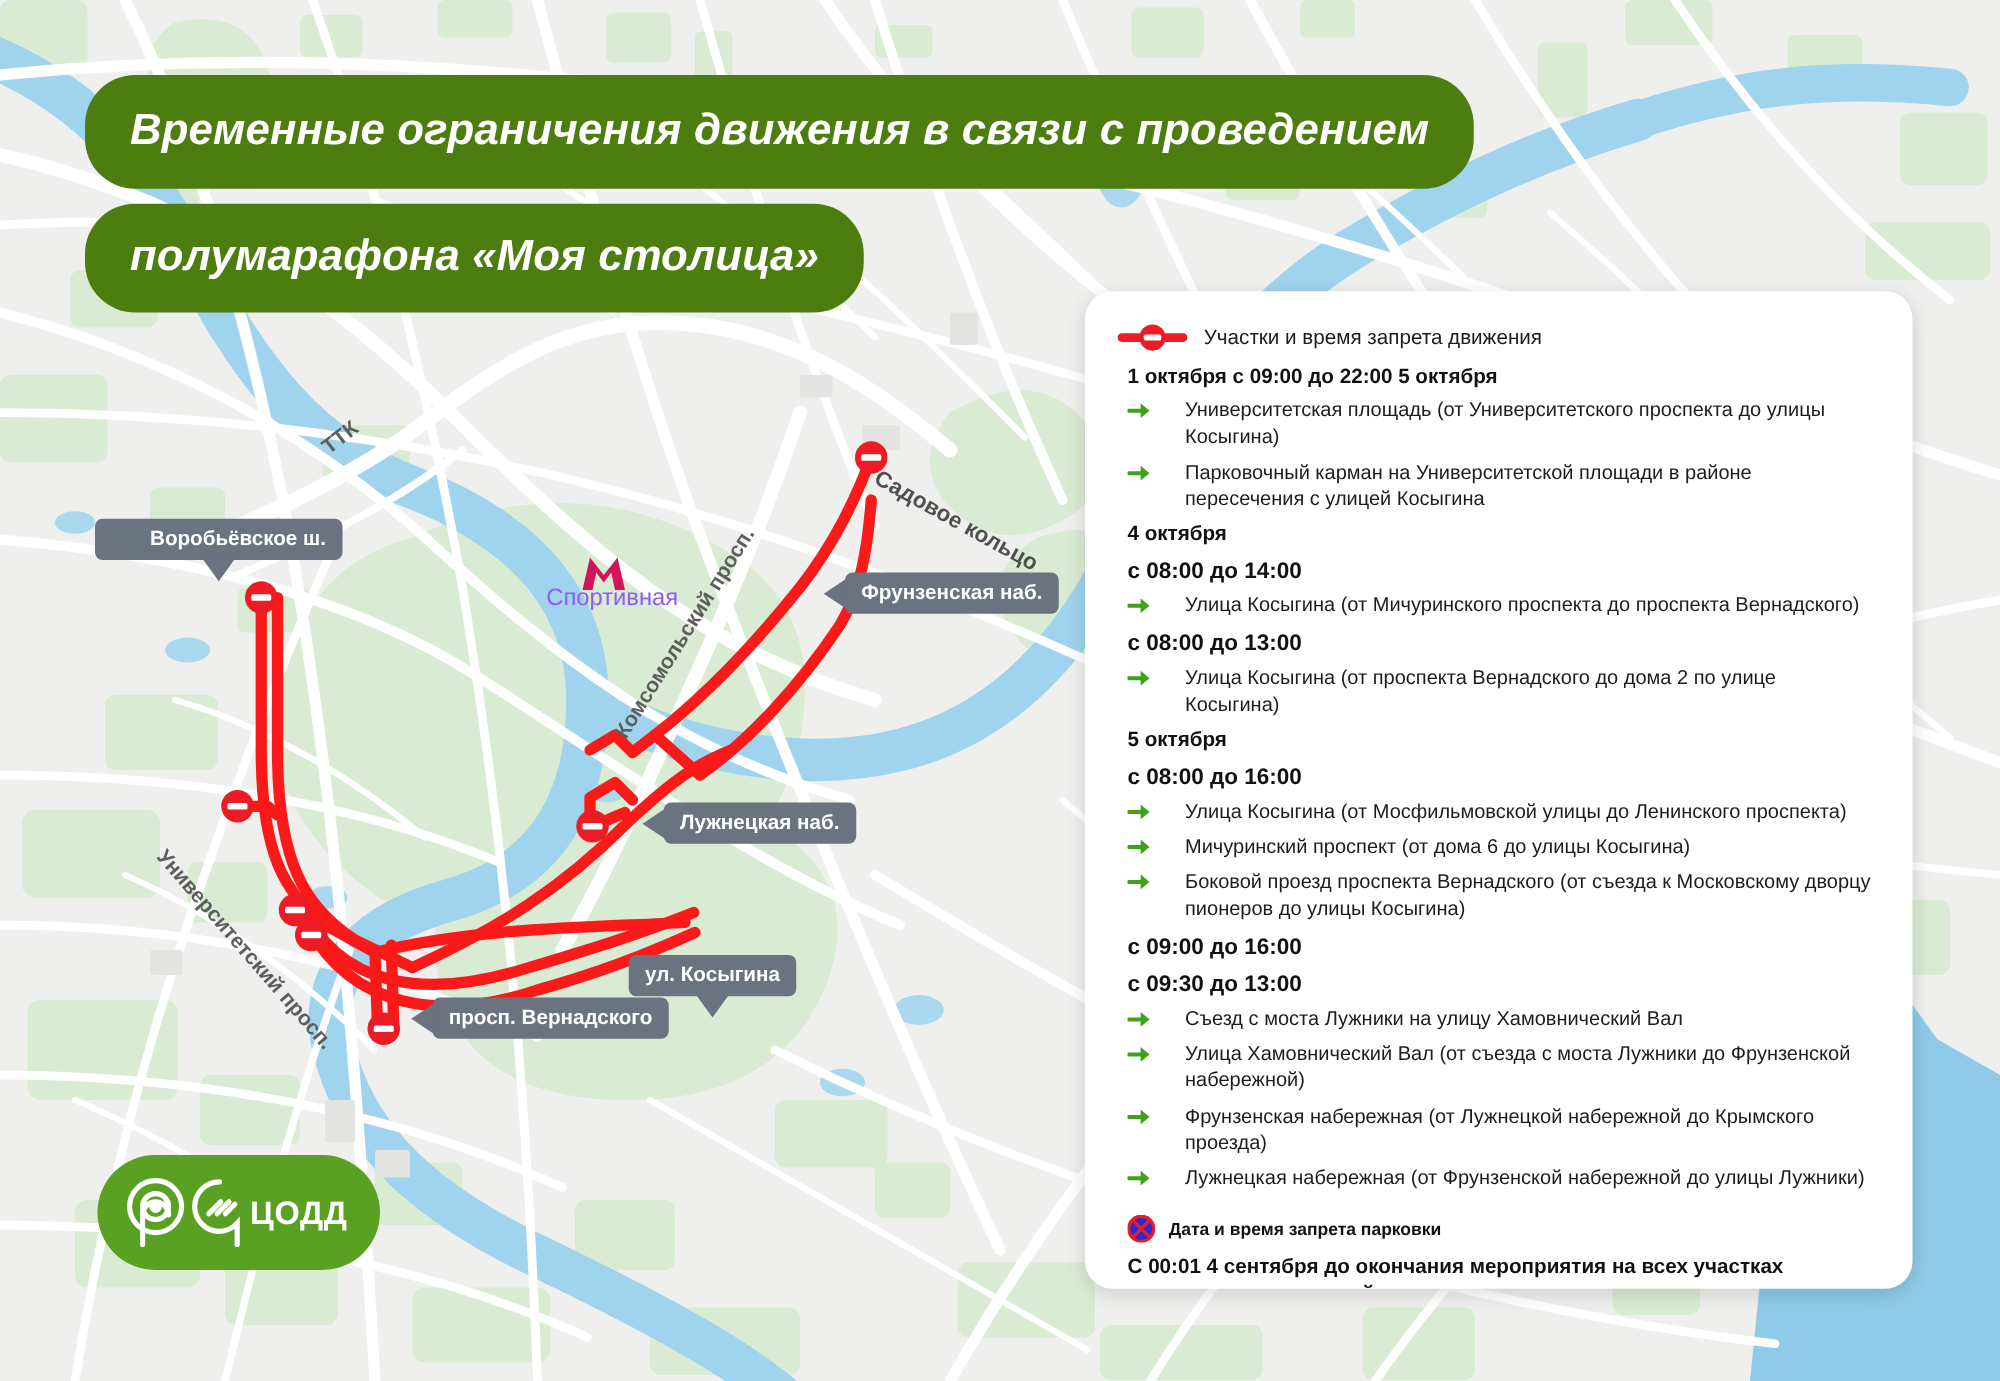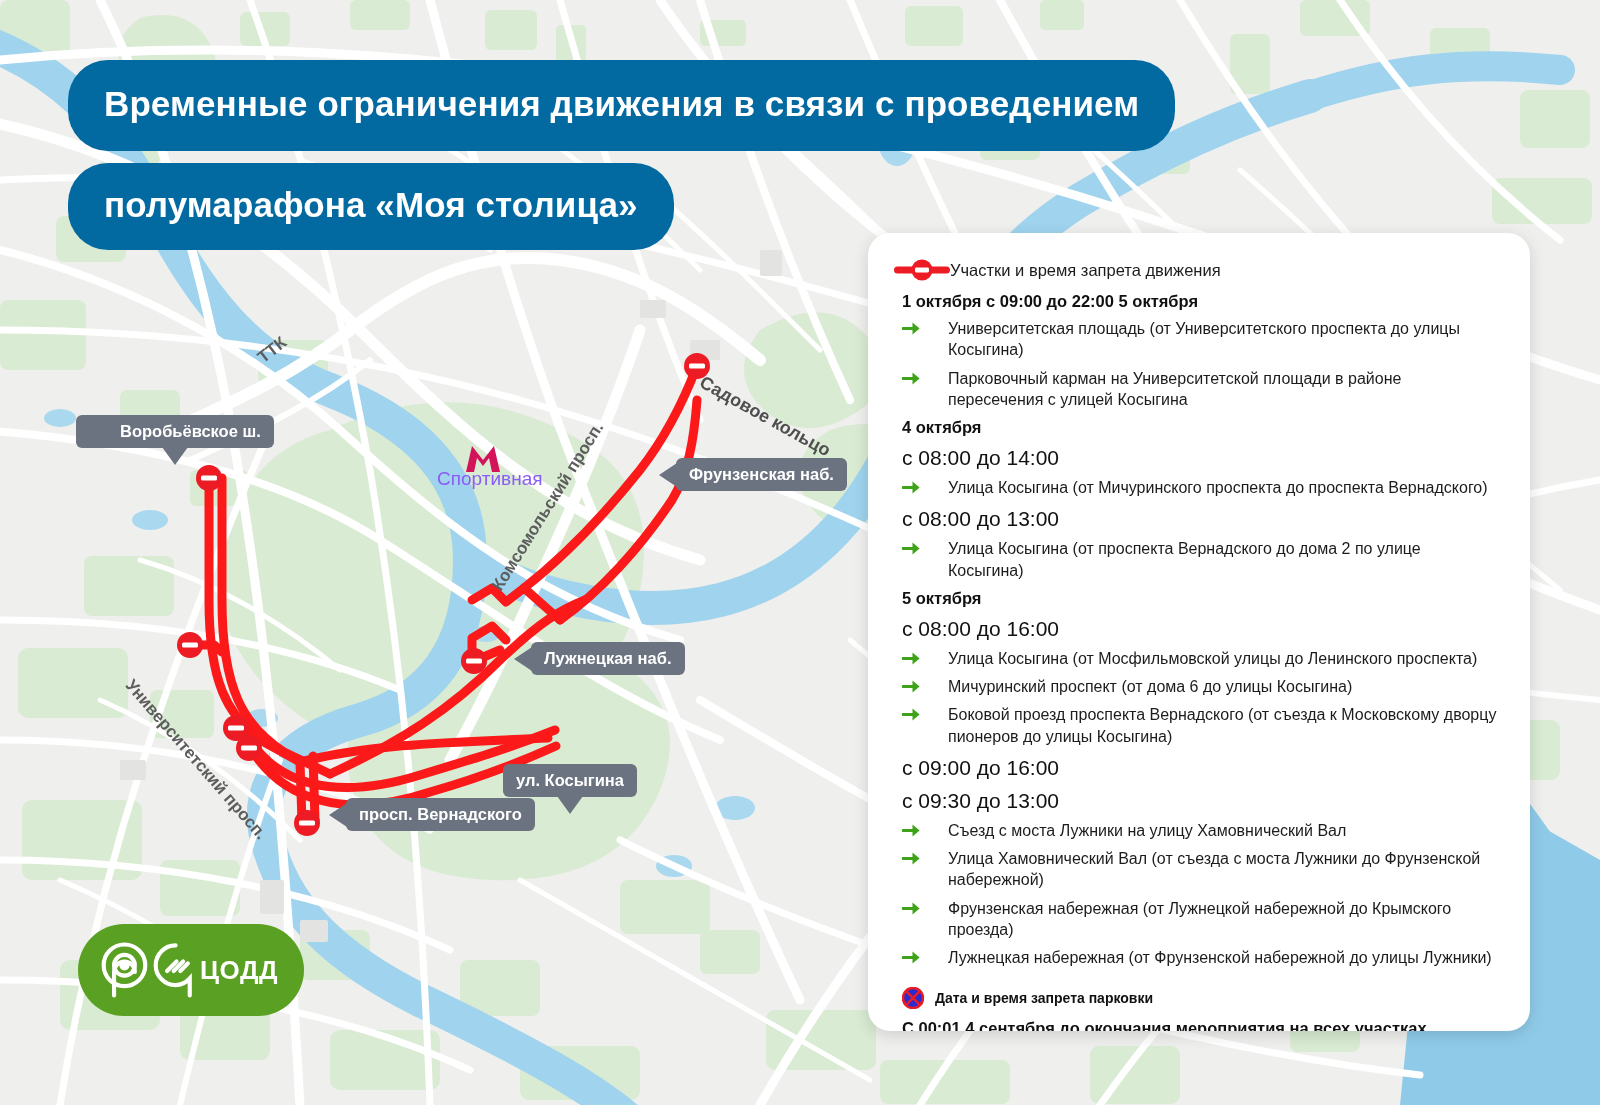--- a/index.html
+++ b/index.html
@@ -11,23 +11,24 @@
   }
   #root{position:relative;width:1600px;height:1105px;overflow:hidden;}
 
   
   .map-layer{position:absolute;inset:0;background:#efefed;}
   .map-svg{position:absolute;inset:0;width:1600px;height:1105px;display:block;}
 
   
   .title-wrap{position:absolute;left:68px;top:60px;z-index:40;}
   .title-bar{
-    background:#0369a1;color:#fff;border-radius:40px;
+    background:#4d7c0f;color:#fff;border-radius:40px;
     font-weight:bold;letter-spacing:.1px;
     display:inline-block;
+    font-style:italic;
   }
   .title-bar.one{
     font-size:35px;line-height:1.05;
     padding:26px 36px 28px 36px;
     max-width:1330px;
   }
   .title-bar.two{
     font-size:35px;line-height:1.05;
     padding:24px 36px 26px 36px;
     margin-top:12px;
@@ -77,28 +78,28 @@
   }
 
   
   .panel{
     position:absolute;left:868px;top:233px;width:662px;height:798px;
     background:#fff;border-radius:22px;z-index:35;
     box-shadow:0 4px 16px rgba(0,0,0,.14);
     padding:26px 30px 0 26px;box-sizing:border-box;
     overflow:hidden;
   }
-  .legend-row{display:flex;align-items:center;margin-bottom:11px;}
+  .legend-row{display:flex;align-items:center;gap:13px;margin-bottom:11px;}
   .legend-label{font-size:16.5px;color:#1c1c1c;font-weight:500;}
   .date-head{
     font-size:16.5px;font-weight:bold;color:#111;
     margin:8px 0 7px 8px;
   }
   .time-head{
-    font-size:21px;font-weight:normal;color:#111;
+    font-size:18px;font-weight:bold;color:#111;
     margin:9px 0 7px 8px;
   }
   .item{
     display:flex;align-items:flex-start;gap:27px;
     margin:0 0 7px 8px;
     font-size:16px;color:#1c1c1c;line-height:1.33;
   }
   .item .arrow{flex:0 0 auto;margin-top:3px;}
   .item .txt{flex:1 1 auto;}
   .park-row{display:flex;align-items:center;gap:11px;margin:18px 0 8px 8px;}

